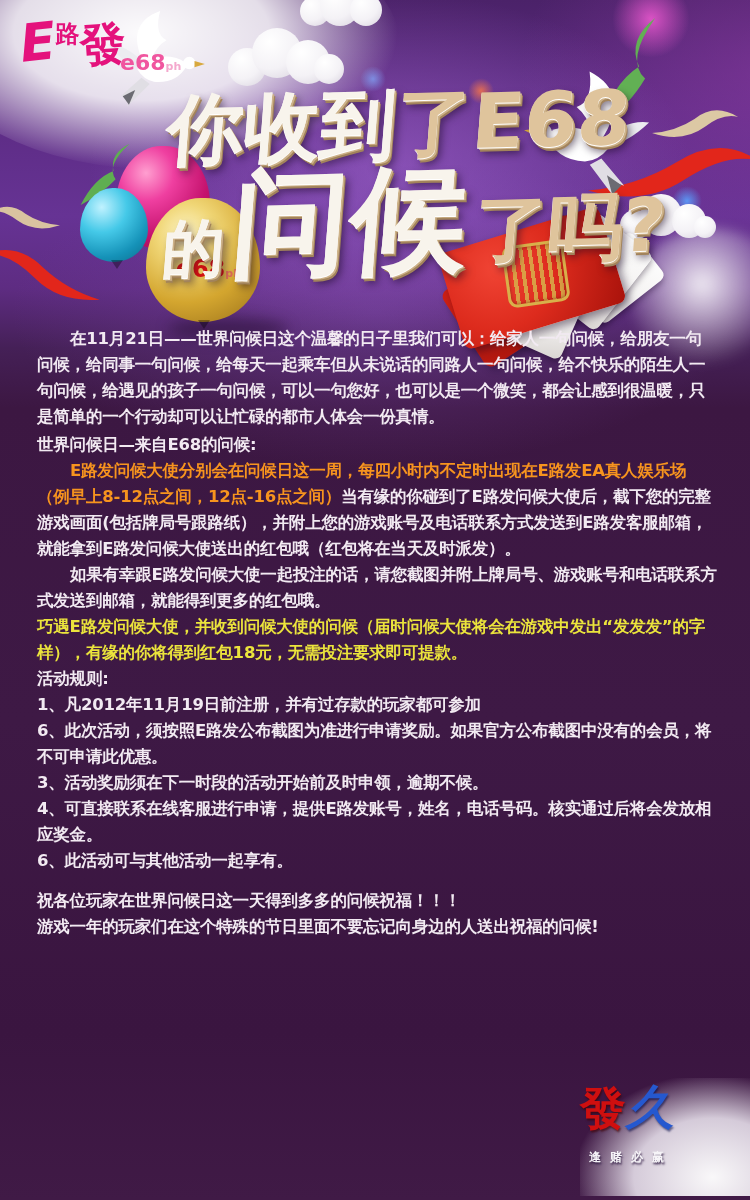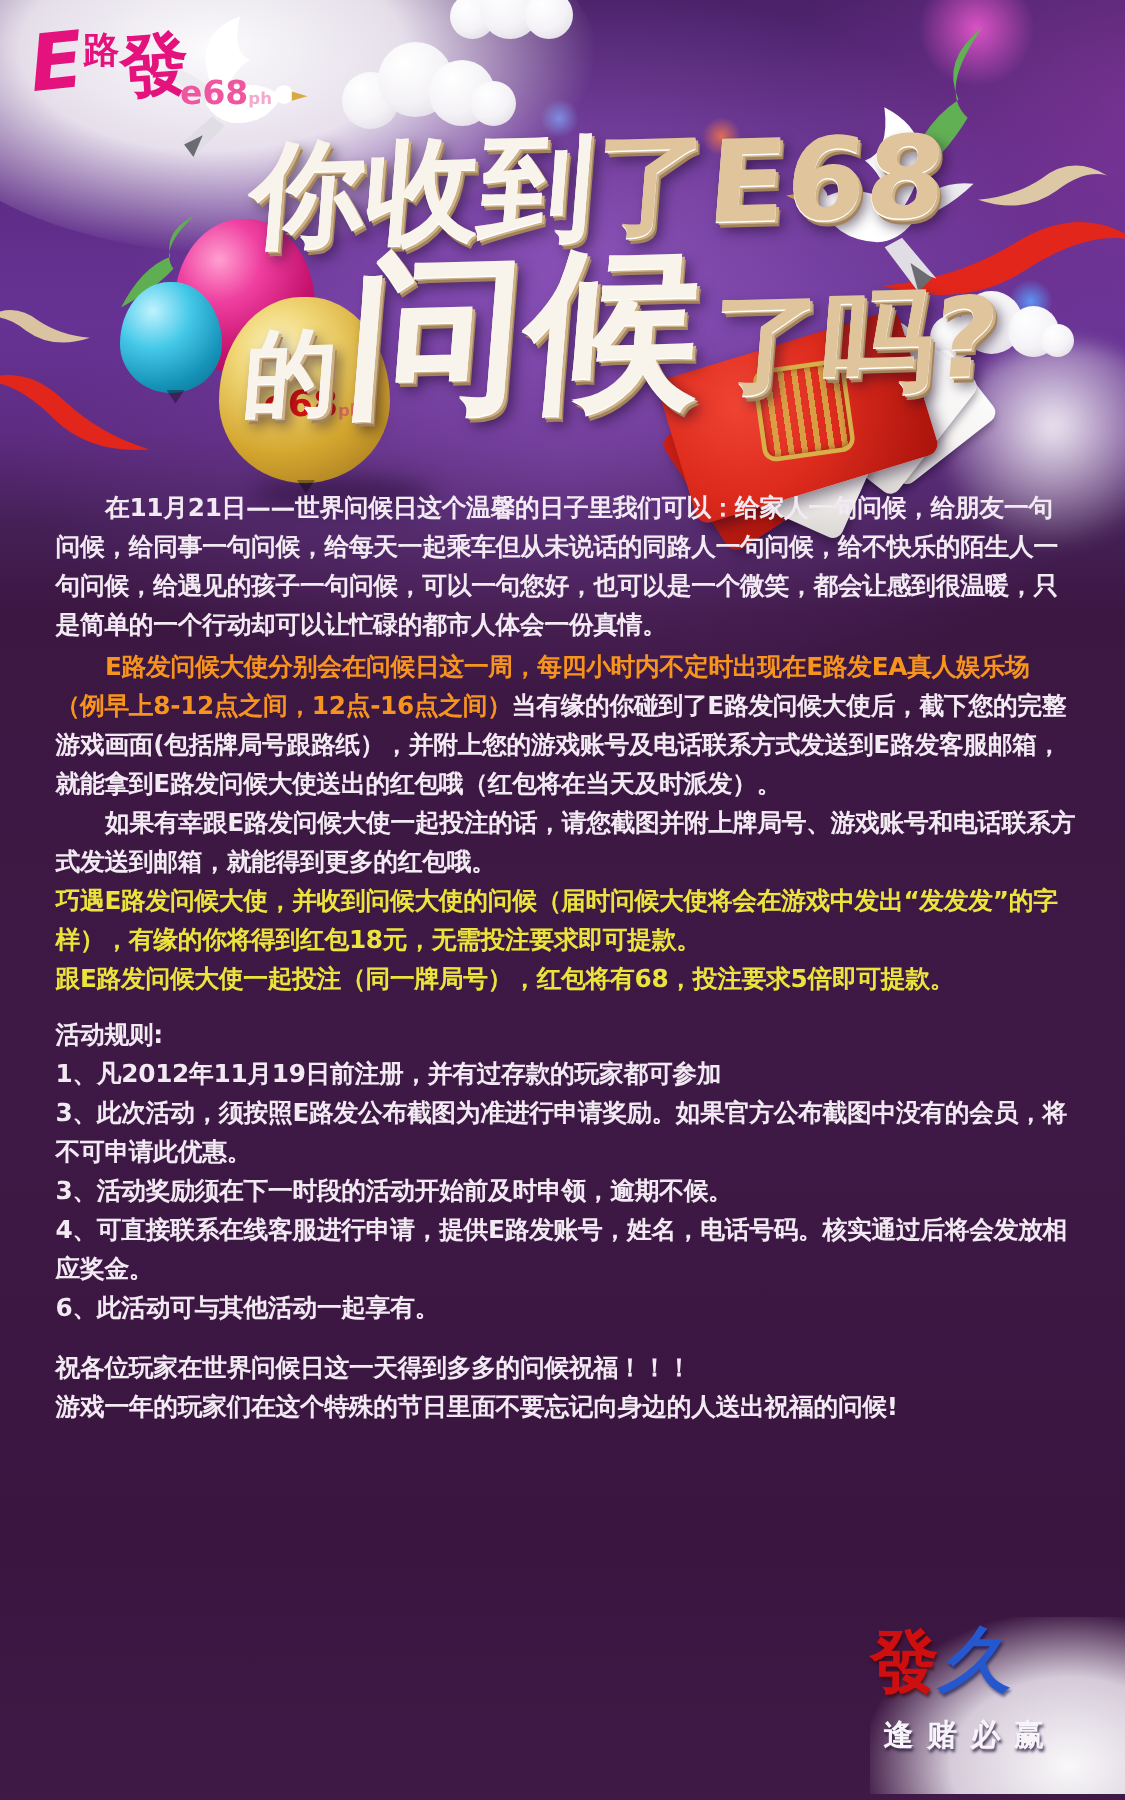--- a/index.html
+++ b/index.html
@@ -74,21 +74,21 @@
   .orange{color:#f7941e;} .yellow{color:#ebe43c;} .green{color:#8ec73f;}
   .gap-s{margin-bottom:2px!important;} .gap-m{margin-bottom:11px!important;}
   .gap-l{margin-bottom:19px!important;} .gap-xl{margin-bottom:14px!important;}
   
   .watermark{right:0;bottom:4px;width:170px;height:118px;
     background:radial-gradient(ellipse at 78% 84%, rgba(255,255,255,.97) 0%, rgba(246,242,250,.82) 42%, rgba(246,242,250,0) 74%);}
   .wm-row1{margin-top:4px;line-height:50px;font-family:"DejaVu Serif","Liberation Serif",serif;font-weight:bold;}
   .wm-fa{font-size:46px;color:#cf0f0f;text-shadow:1px 2px 2px rgba(60,0,0,.6);}
   .wm-jiu{font-size:48px;color:#2558cf;font-style:italic;text-shadow:1px 2px 2px rgba(0,10,70,.55);}
   .wm-dom{font-family:"DejaVu Serif","Liberation Serif",serif;font-weight:bold;font-size:23px;color:#1d8a38;line-height:26px;text-shadow:1px 1px 1px rgba(0,40,0,.35);}
-  .wm-slogan{font-size:20px;font-weight:bold;color:#f6f4f8;letter-spacing:9px;line-height:26px;text-indent:9px;text-shadow:1px 2px 2px rgba(40,20,60,.8);}
+  .wm-slogan{font-size:12px;font-weight:bold;color:#f6f4f8;letter-spacing:9px;line-height:26px;text-indent:9px;text-shadow:1px 2px 2px rgba(40,20,60,.8);}
 </style>
 </head>
 <body>
 
 <div class="page">
 
   <div class="abs glow-tl"></div>
   <div class="abs dot dot-pink"></div>
   <div class="abs dot dot-blue"></div>
   <div class="abs dot dot-blue2"></div>
@@ -179,27 +179,27 @@
 
   <div class="abs t3d title1"><span class="tw">你收到</span><span class="tg">了E68</span></div>
   <div class="abs t3d title2">
     <span class="de tw">的</span>
     <span class="main tw">问候</span>
     <span class="suf tg">了吗?</span>
   </div>
 
   <div class="abs content">
     <p class="indent gap-s">在11月21日——世界问候日这个温馨的日子里我们可以：给家人一句问候，给朋友一句问候，给同事一句问候，给每天一起乘车但从未说话的同路人一句问候，给不快乐的陌生人一句问候，给遇见的孩子一句问候，可以一句您好，也可以是一个微笑，都会让感到很温暖，只是简单的一个行动却可以让忙碌的都市人体会一份真情。</p>
+    <p>世界问候日—来自E68的问候:</p>
     <p class="indent"><span class="orange">E路发问候大使分别会在问候日这一周，每四小时内不定时出现在E路发EA真人娱乐场（例早上8-12点之间，12点-16点之间）</span><span>当有缘的你碰到了E路发问候大使后，截下您的完整游戏画面(包括牌局号跟路纸），并附上您的游戏账号及电话联系方式发送到E路发客服邮箱，就能拿到E路发问候大使送出的红包哦（红包将在当天及时派发）。</span></p>
     <p class="indent">如果有幸跟E路发问候大使一起投注的话，请您截图并附上牌局号、游戏账号和电话联系方式发送到邮箱，就能得到更多的红包哦。</p>
     <p class="yellow">巧遇E路发问候大使，并收到问候大使的问候（届时问候大使将会在游戏中发出“发发发”的字样），有缘的你将得到红包18元，无需投注要求即可提款。</p>
-    <p class="yellow gap-m">跟E路发问候大使一起投注（同一牌局号），红包将有68，投注要求5倍即可提款。</p>
     <p>活动规则:</p>
     <p>1、凡2012年11月19日前注册，并有过存款的玩家都可参加</p>
-    <p>3、此次活动，须按照E路发公布截图为准进行申请奖励。如果官方公布截图中没有的会员，将不可申请此优惠。</p>
+    <p>6、此次活动，须按照E路发公布截图为准进行申请奖励。如果官方公布截图中没有的会员，将不可申请此优惠。</p>
     <p>3、活动奖励须在下一时段的活动开始前及时申领，逾期不候。</p>
     <p>4、可直接联系在线客服进行申请，提供E路发账号，姓名，电话号码。核实通过后将会发放相应奖金。</p>
     <p class="gap-xl">6、此活动可与其他活动一起享有。</p>
     <p>祝各位玩家在世界问候日这一天得到多多的问候祝福！！！</p>
     <p>游戏一年的玩家们在这个特殊的节日里面不要忘记向身边的人送出祝福的问候!</p>
   </div>
 
   <div class="abs watermark">
     <div class="wm-row1"><span class="wm-fa">發</span><span class="wm-jiu">久</span></div>
     <div class="wm-slogan">逢赌必赢</div>

